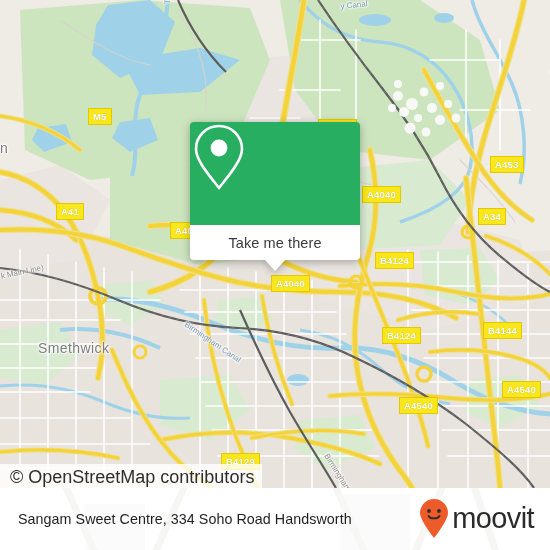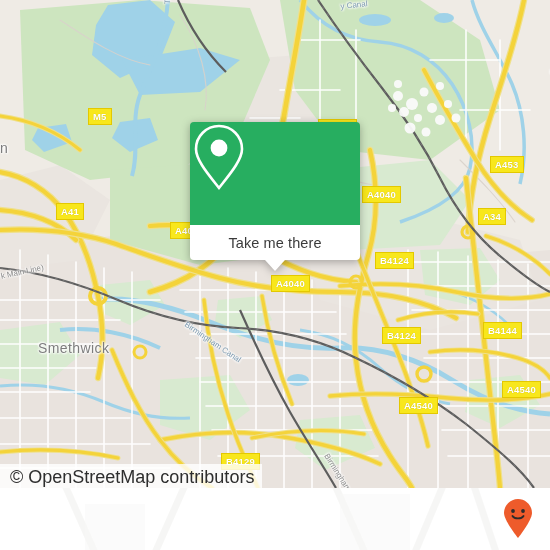--- a/index.html
+++ b/index.html
@@ -356,25 +356,27 @@
         <path d="M470,0 L500,90"></path>
       </g>
       <g fill="#f4f4f2">
         <rect x="85" y="30" width="60" height="60" opacity=".6"></rect>
         <rect x="340" y="20" width="70" height="70" opacity=".6"></rect>
       </g>
     </svg>
 
     <div id="footer-inner">
       <div id="address">
+        <span class="line">Sangam Sweet Centre, 334 Soho Road Handsworth</span>
       </div>
       <div id="brand">
         <svg id="brand-pin" width="32" height="40" viewBox="0 0 32 40">
           <path d="M16 39 C16 39 30 21.5 30 14 C30 6.3 23.7 0 16 0 C8.3 0 2 6.3 2 14 C2 21.5 16 39 16 39 Z" fill="#ee5b2b"></path>
           <circle cx="11" cy="12" r="1.9" fill="#2b2b2b"></circle>
           <circle cx="21" cy="12" r="1.9" fill="#2b2b2b"></circle>
           <path d="M10.5 17 C12.5 20.2 19.5 20.2 21.5 17" fill="none" stroke="#2b2b2b" stroke-width="1.9" stroke-linecap="round"></path>
         </svg>
+        <span id="brand-word">moovit</span>
       </div>
     </div>
   </div>
 
 </div>
 
 </body></html>

